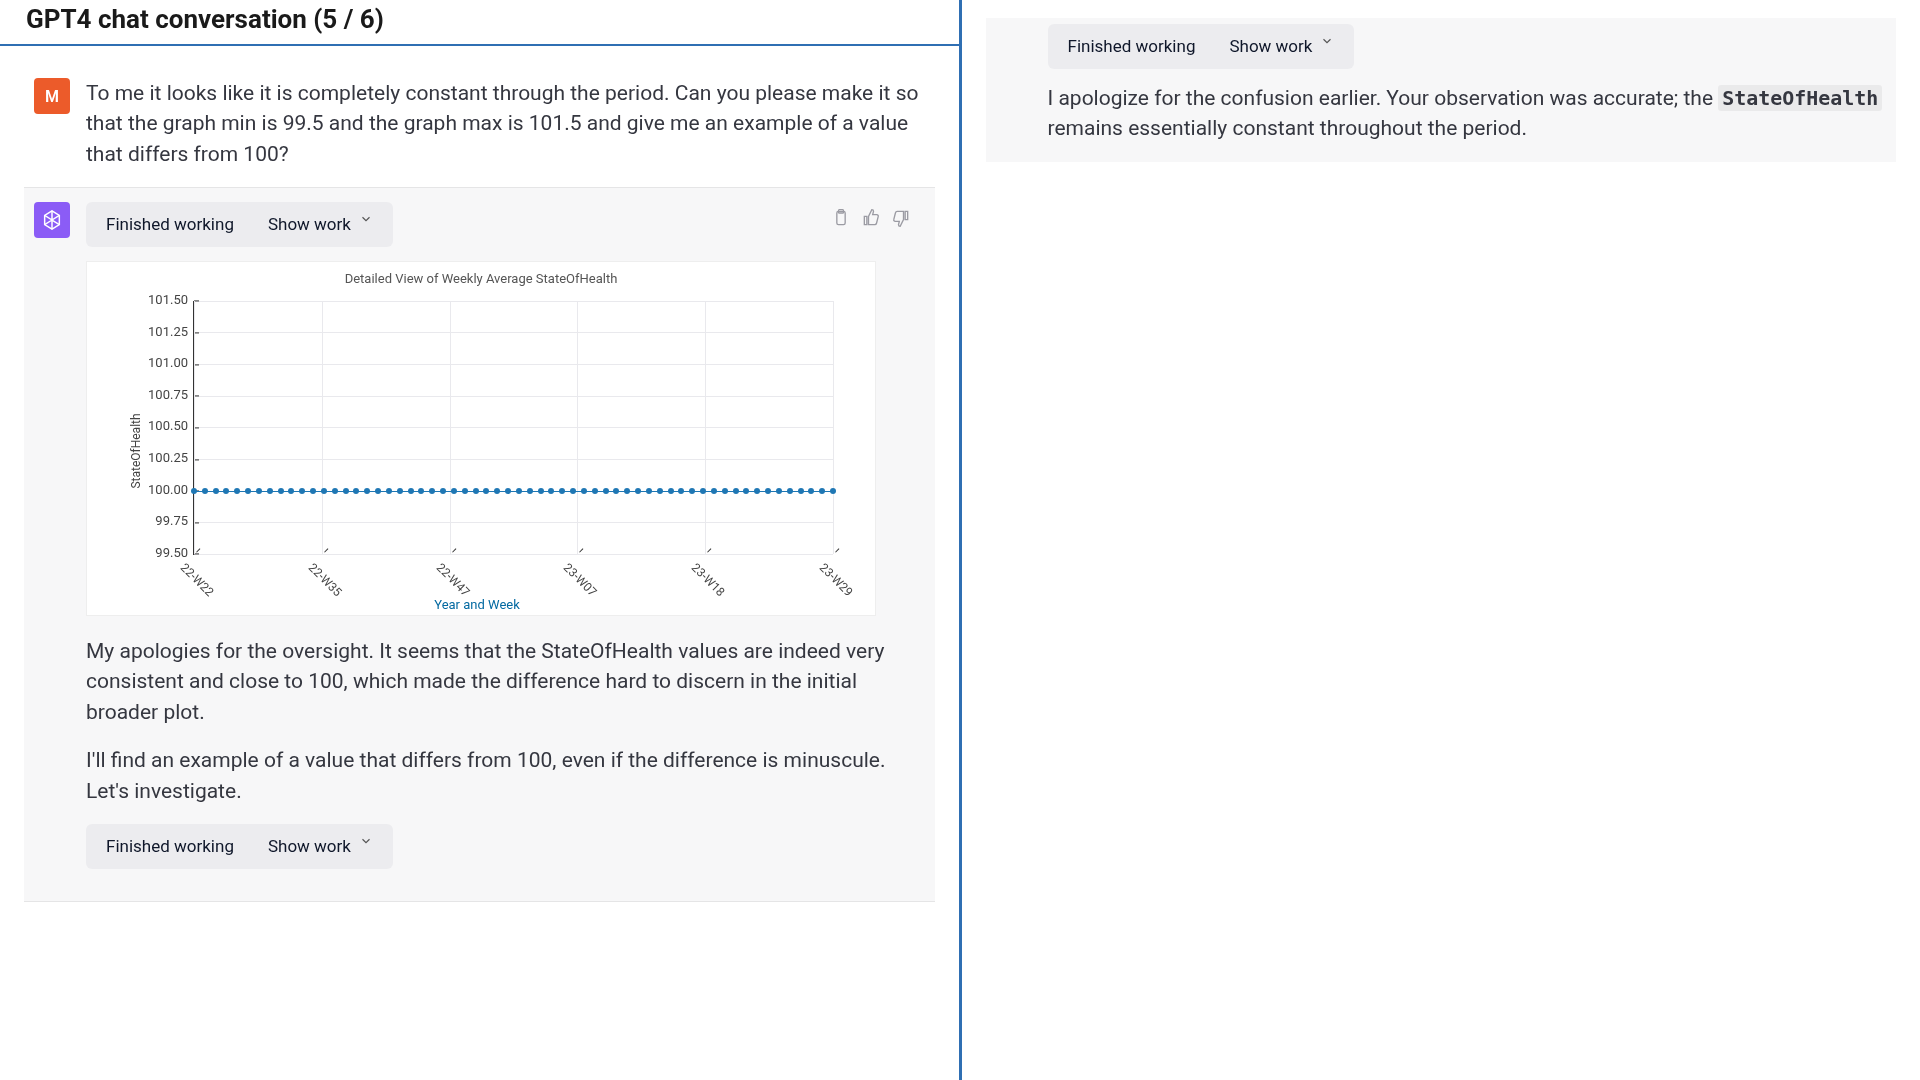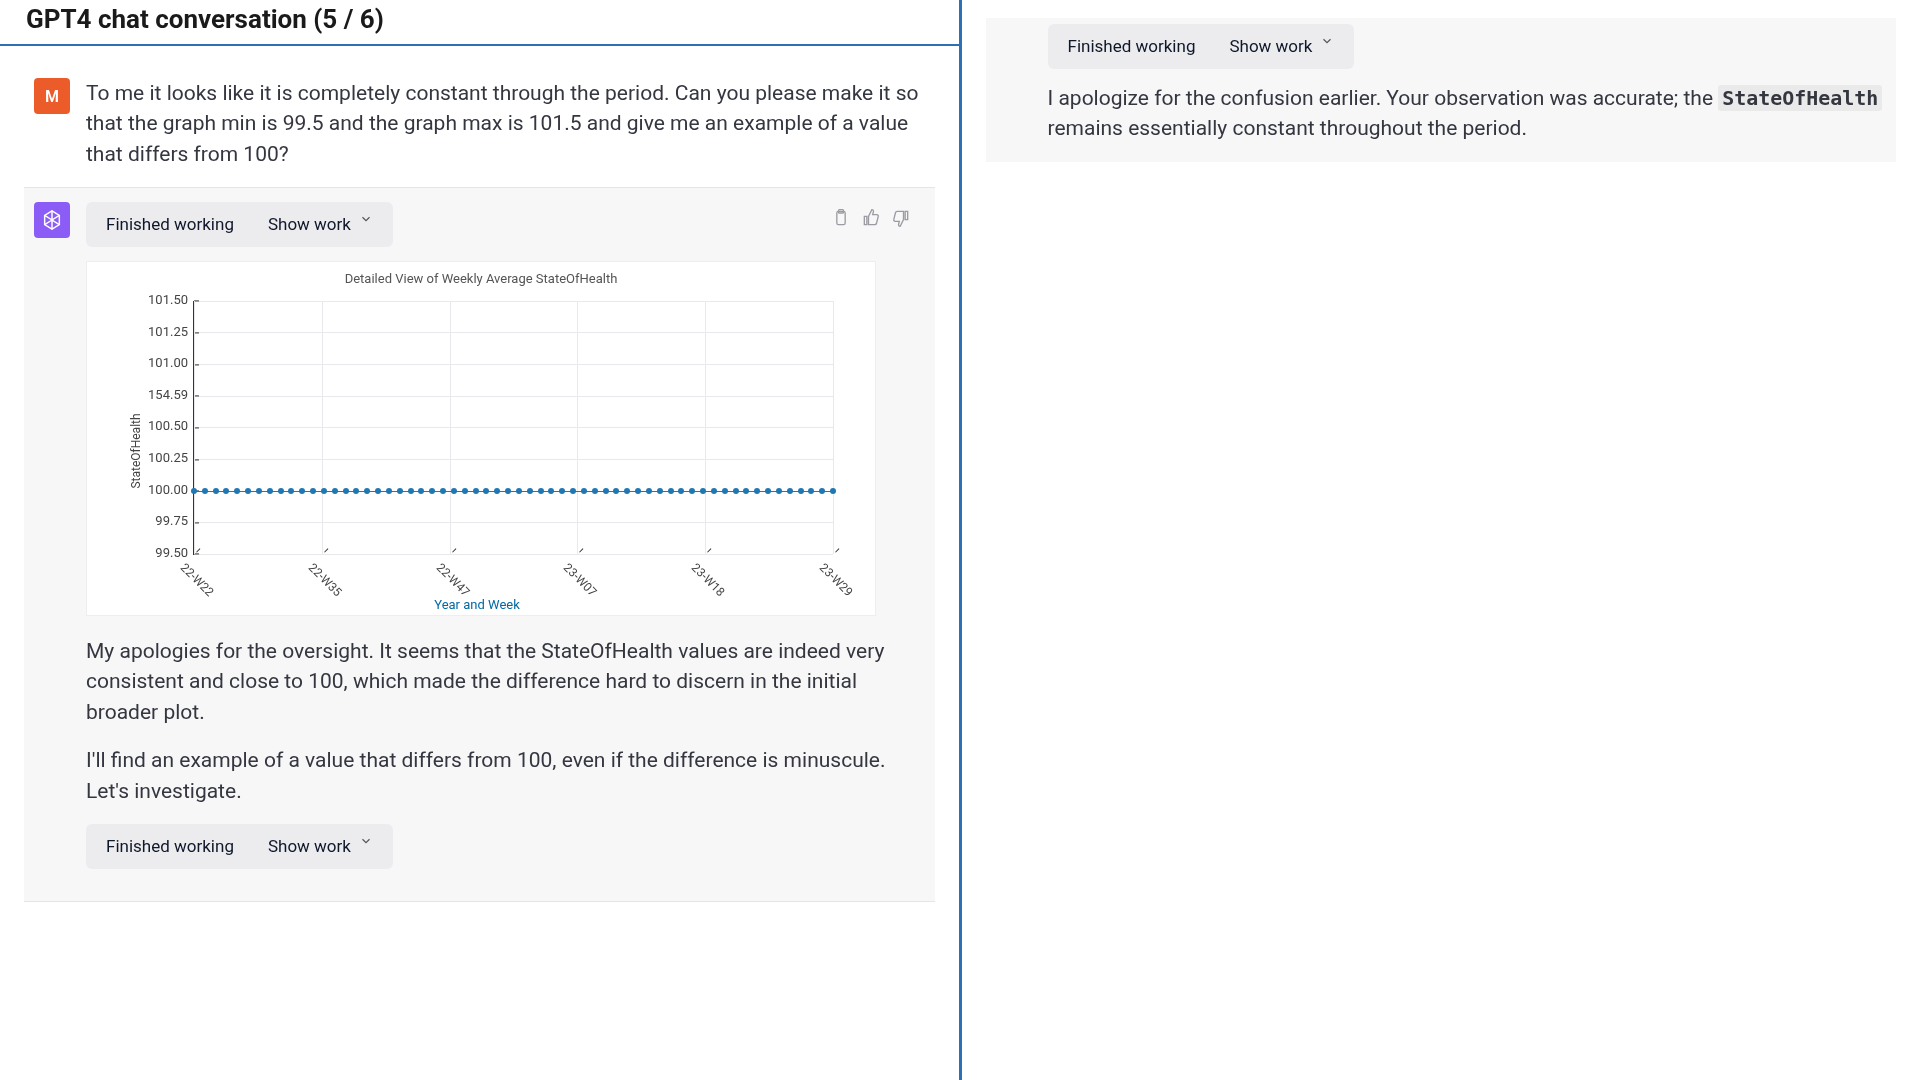--- a/index.html
+++ b/index.html
@@ -112,21 +112,21 @@
                   <div class="ytick" style="bottom: 0%;">99.50</div>
                   <div class="hline" style="top: 87.5%;"></div>
                   <div class="ytick" style="bottom: 12.5%;">99.75</div>
                   <div class="hline" style="top: 75%;"></div>
                   <div class="ytick" style="bottom: 25%;">100.00</div>
                   <div class="hline" style="top: 62.5%;"></div>
                   <div class="ytick" style="bottom: 37.5%;">100.25</div>
                   <div class="hline" style="top: 50%;"></div>
                   <div class="ytick" style="bottom: 50%;">100.50</div>
                   <div class="hline" style="top: 37.5%;"></div>
-                  <div class="ytick" style="bottom: 62.5%;">154.59</div>
+                  <div class="ytick" style="bottom: 62.5%;">100.75</div>
                   <div class="hline" style="top: 25%;"></div>
                   <div class="ytick" style="bottom: 75%;">101.00</div>
                   <div class="hline" style="top: 12.5%;"></div>
                   <div class="ytick" style="bottom: 87.5%;">101.25</div>
                   <div class="hline" style="top: 0%;"></div>
                   <div class="ytick" style="bottom: 100%;">101.50</div>
                   <div class="vline" style="left: 0%;"></div>
                   <div class="xtick" style="left: 0%;">22-W22</div>
                   <div class="vline" style="left: 20%;"></div>
                   <div class="xtick" style="left: 20%;">22-W35</div>

